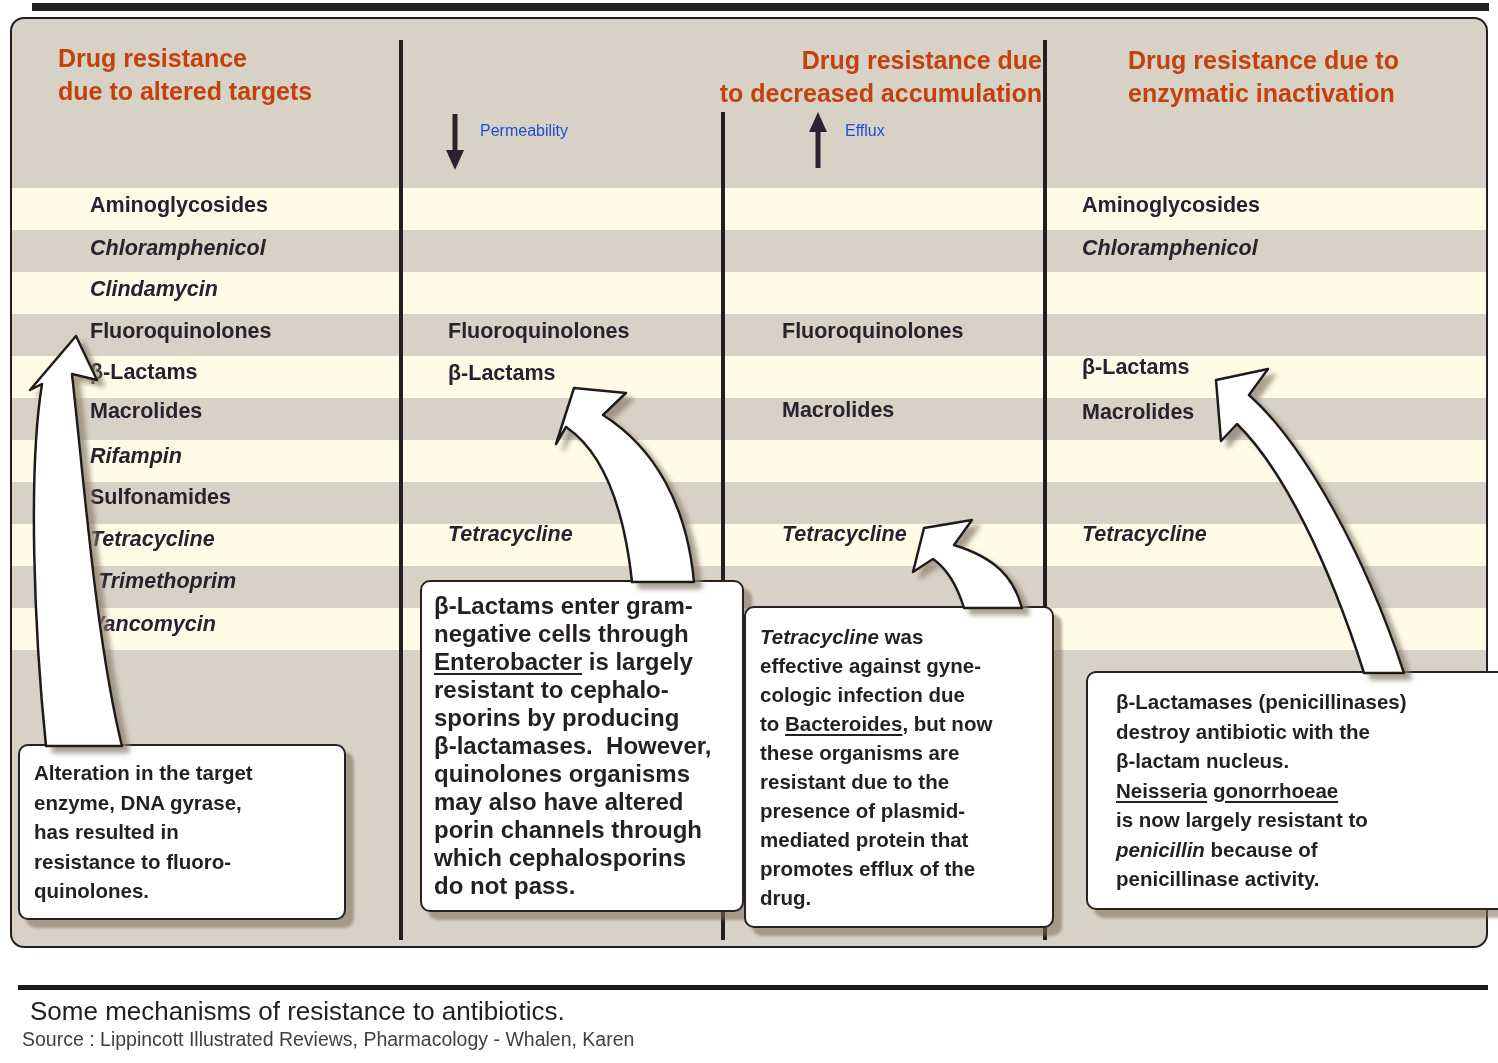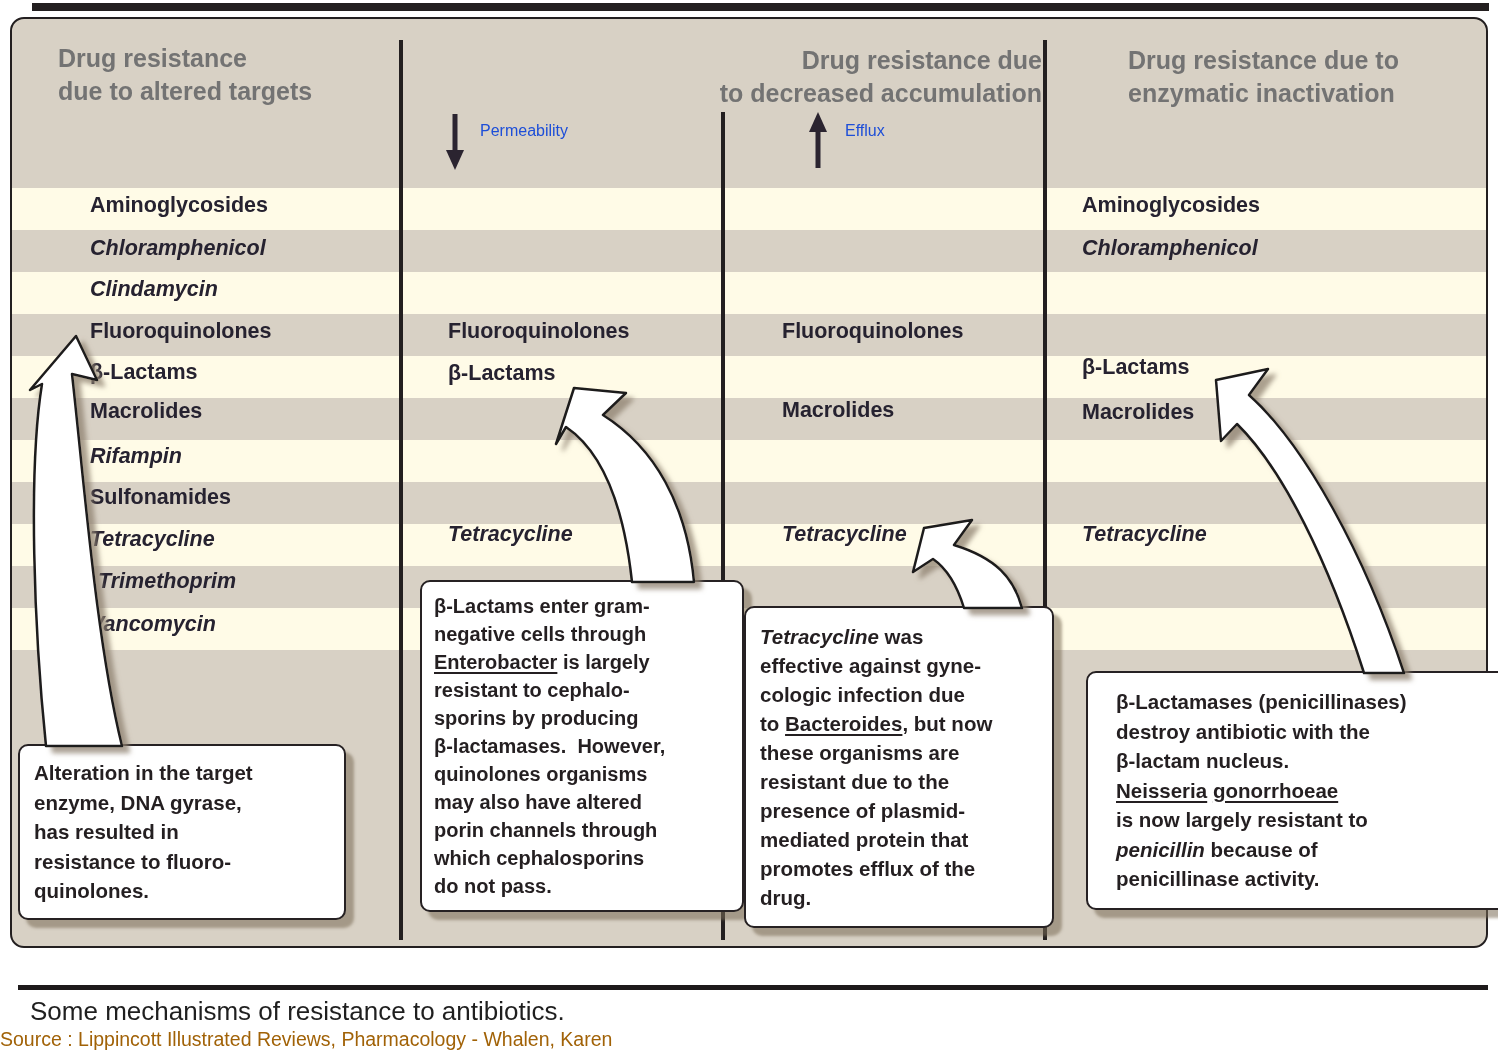--- a/index.html
+++ b/index.html
@@ -3,38 +3,38 @@
 <meta charset="utf-8">
 <style>
   html,body{margin:0;padding:0;background:#fff;}
   .page{position:relative;width:1498px;height:1063px;background:#fff;
         font-family:"Liberation Sans",sans-serif;color:#262230;overflow:hidden;}
   .top-rule{position:absolute;left:32px;top:3px;width:1457px;height:8px;background:#231f20;}
   .panel{position:absolute;left:10px;top:17px;width:1474px;height:927px;
          background:#d8d1c5;border:2px solid #231f20;border-radius:14px;}
   .stripe{position:absolute;left:12px;width:1474px;height:42px;background:#fffbe7;}
   .divider{position:absolute;width:4px;background:#231f20;z-index:2;}
-  .hdr{position:absolute;font-weight:bold;font-size:25px;line-height:33px;color:#737373;z-index:3;}
+  .hdr{position:absolute;font-weight:bold;font-size:25px;line-height:33px;color:#c2410c;z-index:3;}
   .hdr-center{text-align:right;}
   .subhdr{position:absolute;font-size:16px;color:#1d4ed8;z-index:3;white-space:nowrap;}
   .hdr-arrow{position:absolute;z-index:3;}
   .drug{position:absolute;font-weight:bold;font-size:21.5px;white-space:nowrap;z-index:3;color:#262230;}
   .it{font-style:italic;}
   .callout{position:absolute;background:#ffffff;border:2.5px solid #262123;border-radius:10px;
            box-shadow:8px 8px 3px rgba(122,107,86,0.55);font-weight:bold;color:#241f21;z-index:4;}
   .callout .cline{white-space:pre;}
   .co1{left:18px;top:744px;width:300px;padding:12px 10px 12px 14px;font-size:20.5px;line-height:29.5px;}
-  .co2{left:420px;top:580px;width:292px;padding:10px 16px 10px 12px;font-size:20px;line-height:28px;}
+  .co2{left:420px;top:580px;width:292px;padding:10px 16px 10px 12px;font-size:24px;line-height:28px;}
   .co3{left:744px;top:606px;width:288px;padding:14px 4px 14px 14px;font-size:20.5px;line-height:29px;}
   .co4{left:1086px;top:671px;width:392px;padding:14px 16px 14px 28px;font-size:20.5px;line-height:29.5px;}
   .u{text-decoration:underline;text-decoration-thickness:2px;text-underline-offset:3px;}
   .bi{font-style:italic;}
   #arrows{position:absolute;left:0;top:0;z-index:6;pointer-events:none;}
   .caption{position:absolute;left:30px;top:996px;font-size:26px;color:#1f1f1f;}
-  .source{position:absolute;left:0;top:1028px;font-size:19.5px;color:#a16207;}
+  .source{position:absolute;left:22px;top:1028px;font-size:19.5px;color:#404040;}
   .bottom-rule{position:absolute;left:18px;top:985px;width:1470px;height:5px;background:#1e1a1b;}
 </style>
 </head>
 <body>
 
 <div class="page">
 
   <div class="top-rule"></div>
 
   <div class="panel"></div>

